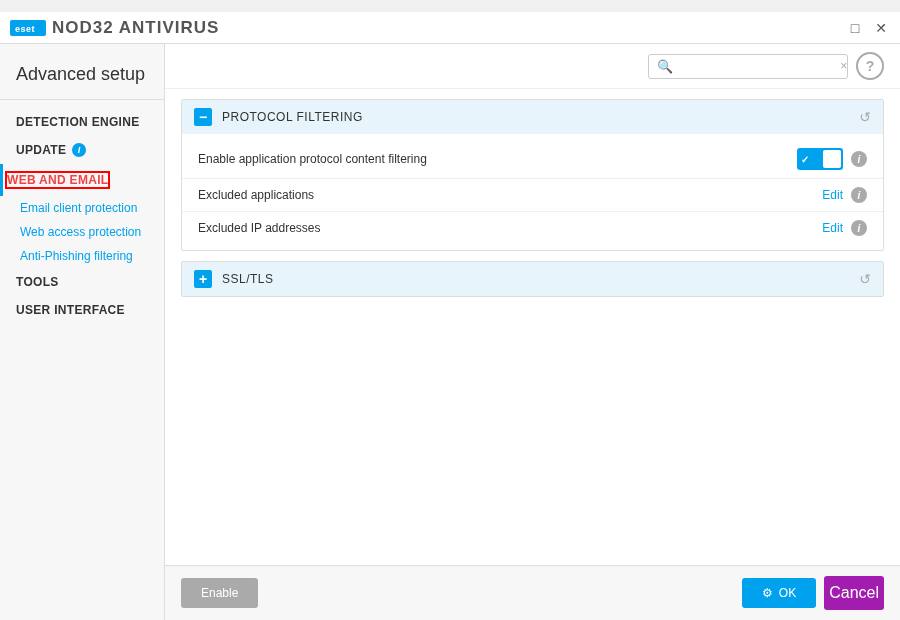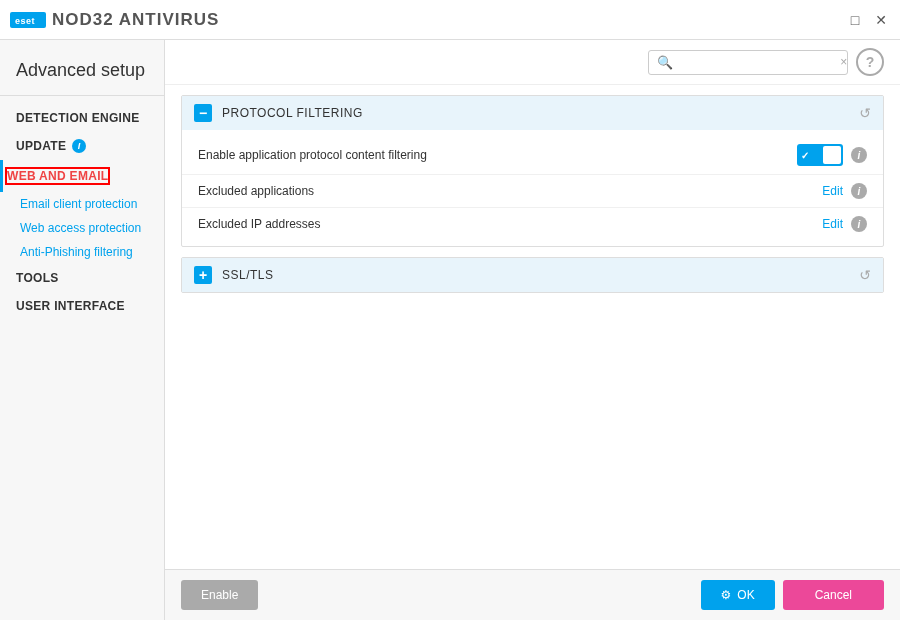--- a/index.html
+++ b/index.html
@@ -14,21 +14,22 @@
       flex-direction: column;
     }
 
     
     .titlebar {
       display: flex;
       align-items: center;
       background: #fff;
       padding: 6px 10px;
       border-bottom: 1px solid #ddd;
-      height: 40px;
+      height: 32px;
+      margin-top: 12px;
     }
     .titlebar-logo {
       display: flex;
       align-items: center;
       gap: 6px;
       flex: 1;
     }
     .eset-logo {
       width: 36px;
       height: 16px;
@@ -327,26 +328,26 @@
       border: none;
       border-radius: 3px;
       padding: 8px 20px;
       font-size: 12px;
       cursor: pointer;
       display: flex;
       align-items: center;
       gap: 6px;
     }
     .btn-cancel {
-      background: #ec4899;
+      background: #a21caf;
       color: #fff;
       border: none;
       border-radius: 3px;
-      padding: 8px 32px;
-      font-size: 12px;
+      padding: 8px 5px;
+      font-size: 16px;
       cursor: pointer;
     }
 
     .web-email-box {
       border: 2px solid red;
       display: inline-block;
     }
   </style>
 </head>
 <body>

